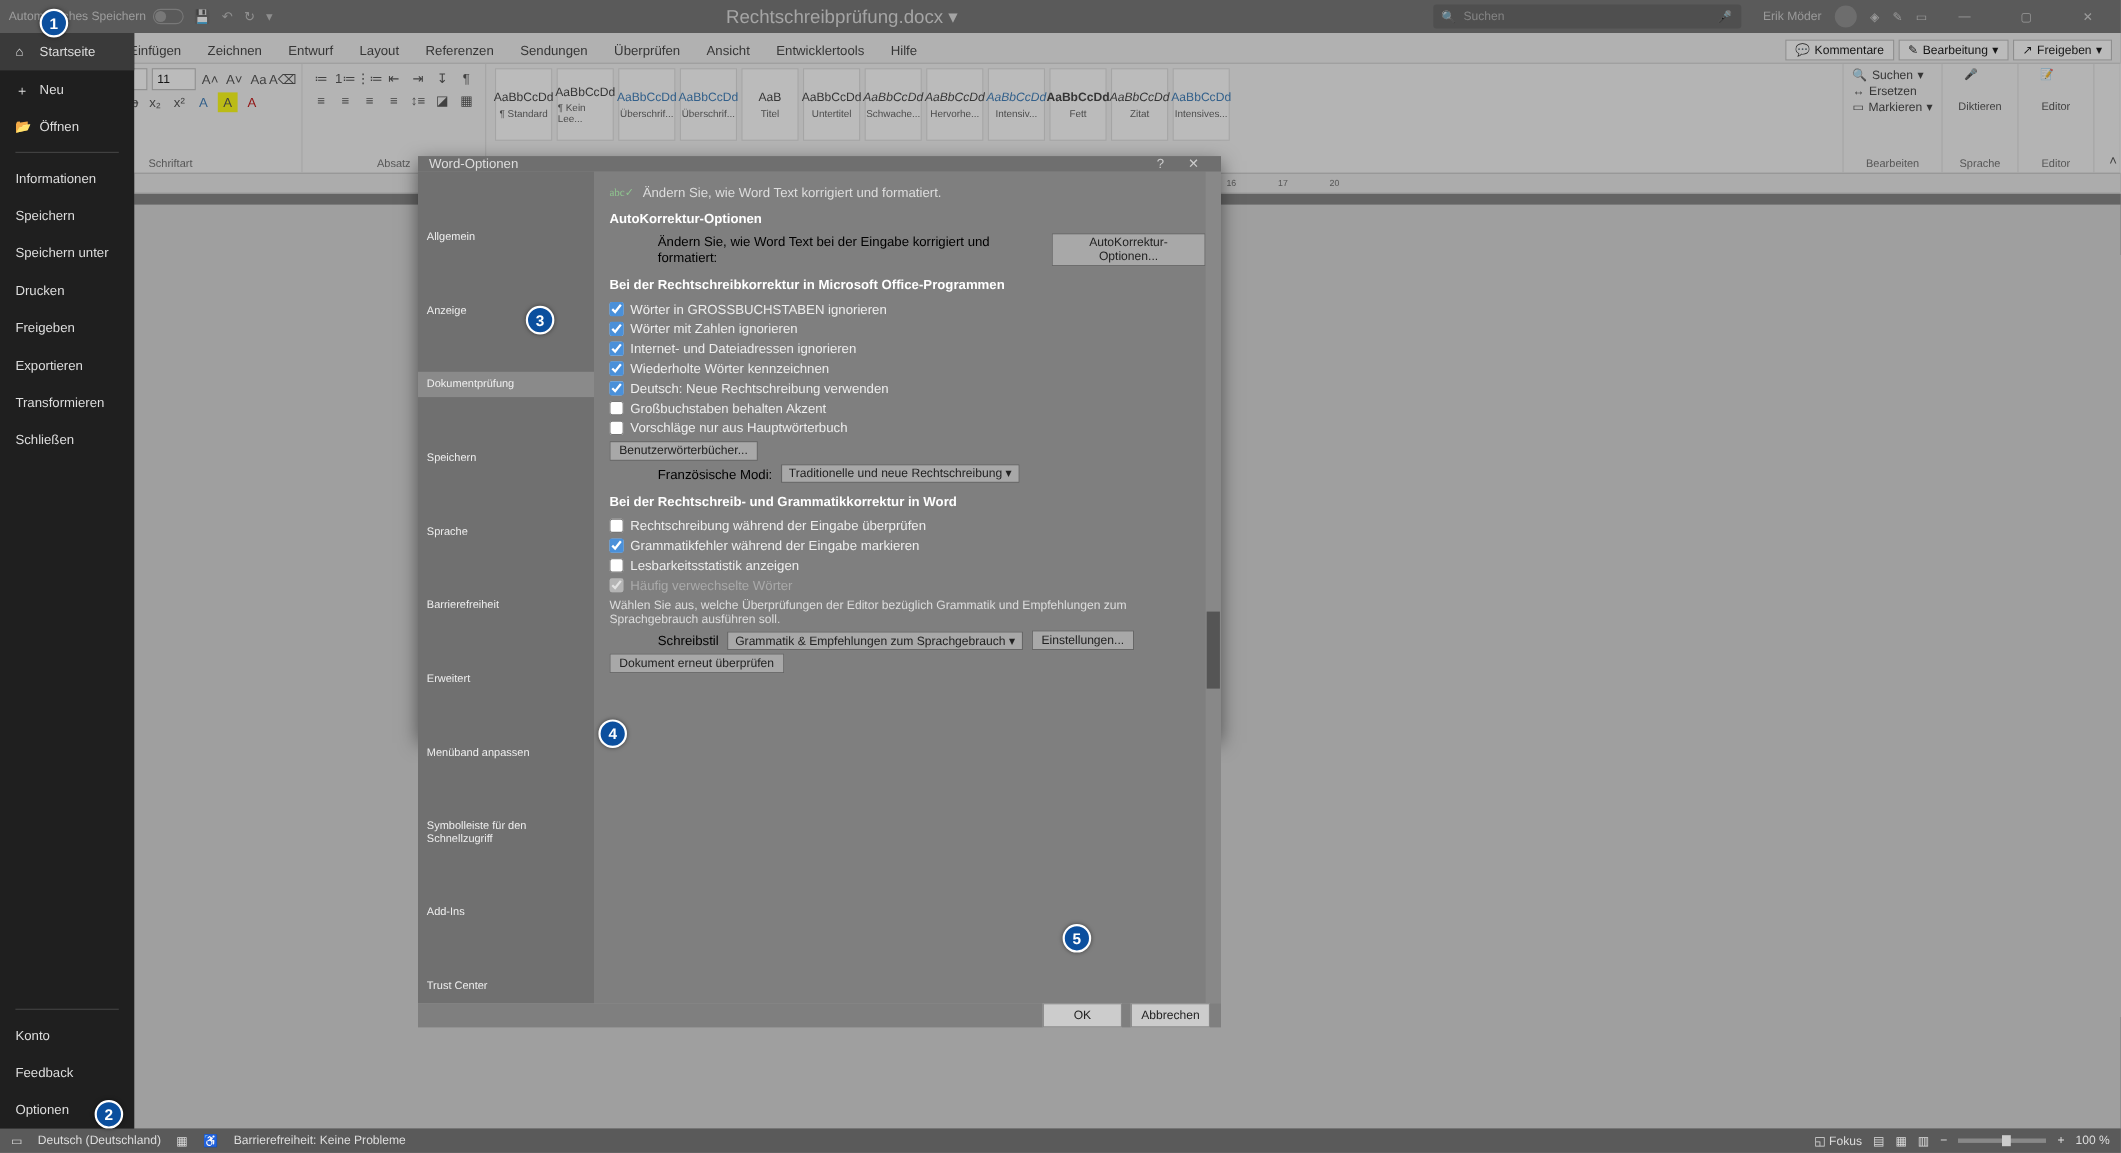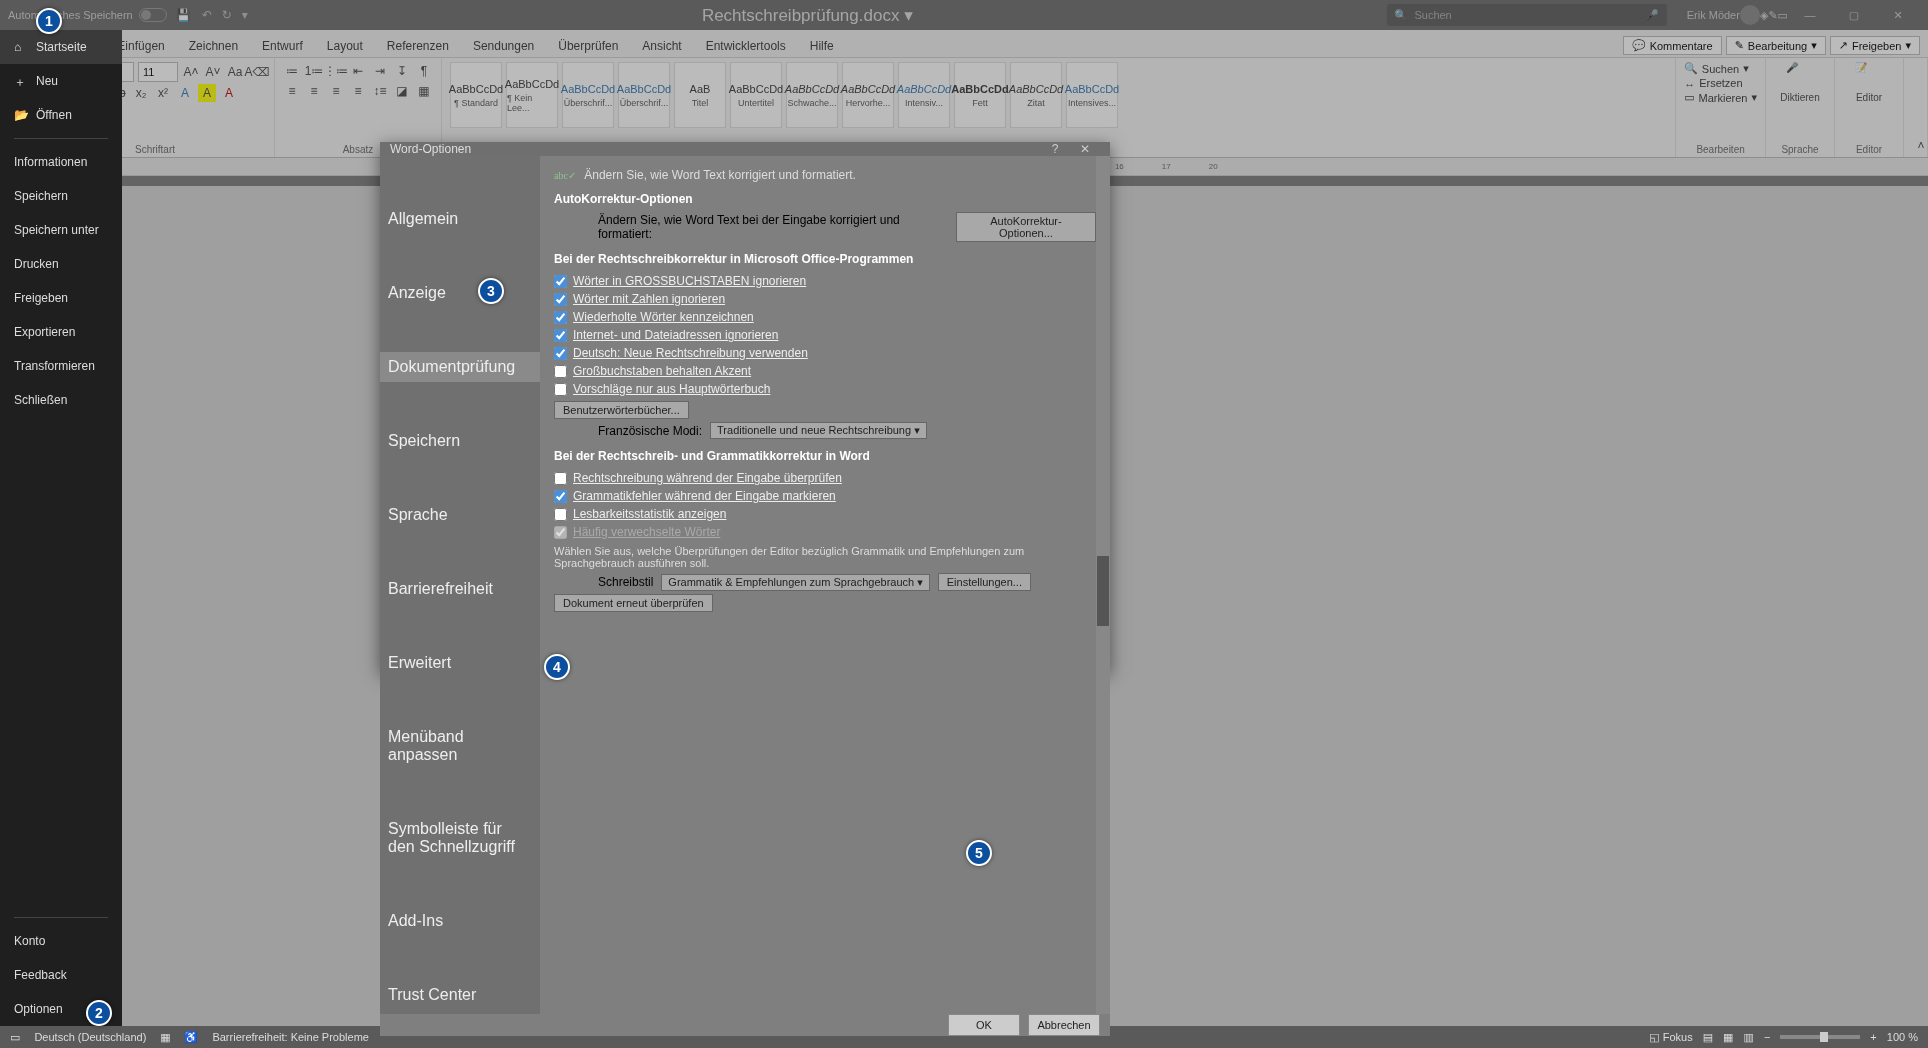--- a/index.html
+++ b/index.html
@@ -6,21 +6,21 @@
 body { background: #7a7a7a; width: 1928px; height: 1048px; position: relative; overflow: hidden; font-size: 12px; }
 
 
 .titlebar { height: 30px; background: #6a6a6a; display: flex; align-items: center; color: #d0d0d0; padding: 0 8px; }
 .titlebar .autosave { display: flex; align-items: center; gap: 6px; font-size: 11px; }
 .titlebar .toggle { width: 28px; height: 14px; border: 1px solid #999; border-radius: 8px; position: relative; }
 .titlebar .toggle::after { content: ""; width: 10px; height: 10px; background: #999; border-radius: 50%; position: absolute; left: 1px; top: 1px; }
 .titlebar .qat { display: flex; gap: 10px; margin-left: 10px; color: #bbb; }
 .titlebar .doctitle { margin-left: auto; margin-right: auto; font-size: 17px; color: #ddd; }
 .titlebar .search { width: 280px; height: 22px; background: #5a5a5a; border-radius: 3px; display: flex; align-items: center; padding: 0 8px; color: #aaa; font-size: 11px; gap: 6px; margin: 0 20px; }
-.titlebar .right { display: flex; align-items: center; color: #ccc; font-size: 11px; }
+.titlebar .right { display: flex; align-items: center; gap: 12px; color: #ccc; font-size: 11px; }
 .titlebar .avatar { width: 20px; height: 20px; background: #888; border-radius: 50%; }
 .winbtn { width: 44px; height: 28px; display: flex; align-items: center; justify-content: center; color: #ccc; }
 
 
 .ribbon-tabs { height: 28px; background: #f0f0f0; display: flex; align-items: flex-end; padding: 0 2px; border-bottom: 1px solid #ccc; }
 .ribbon-tabs .tab { padding: 4px 12px; font-size: 12px; color: #333; cursor: pointer; }
 .ribbon-tabs .tab.active { border-bottom: 3px solid #333; font-weight: 600; }
 .ribbon-tabs .right-tabs { margin-left: auto; display: flex; gap: 4px; padding-right: 6px; padding-bottom: 2px; }
 .ribbon-tabs .btn { background: #fff; border: 1px solid #bbb; padding: 2px 8px; font-size: 11px; display: flex; align-items: center; gap: 4px; }
 
@@ -57,27 +57,27 @@
 .doc-surface { position: absolute; left: 122px; right: 0; top: 186px; bottom: 22px; background: #9f9f9f; }
 .page { position: absolute; left: 320px; top: 500px; width: 610px; height: 150px; background: #fff; box-shadow: 0 2px 6px rgba(0,0,0,0.3); }
 
 
 .dialog { position: absolute; left: 380px; top: 142px; width: 730px; height: 530px; background: #7f7f7f; z-index: 20; box-shadow: 0 4px 16px rgba(0,0,0,0.5); display: flex; flex-direction: column; }
 .dialog .titlebar2 { height: 28px; background: #6f6f6f; color: #ddd; display: flex; align-items: center; padding: 0 10px; font-size: 12px; }
 .dialog .titlebar2 .spacer { flex: 1; }
 .dialog .titlebar2 .dlgbtn { width: 30px; text-align: center; color: #ccc; }
 .dialog .body { flex: 1; display: flex; background: #7f7f7f; }
 .dialog .nav { width: 160px; background: #707070; padding: 4px 0; }
-.dialog .nav .nitem { padding: 6px 8px; font-size: 16px; color: #eee; cursor: pointer; margin-top: 44px; }
+.dialog .nav .nitem { padding: 6px 8px; font-size: 10px; color: #eee; cursor: pointer; margin-top: 44px; }
 .dialog .nav .nitem.sel { background: #8a8a8a; }
 .dialog .content { flex: 1; padding: 12px 14px; color: #eee; font-size: 12px; overflow: hidden; position: relative; }
 .dialog .content h4 { font-size: 12px; font-weight: 600; margin: 10px 0 6px; color: #fff; }
 .dialog .content .lead { display: flex; align-items: center; gap: 8px; color: #ddd; font-size: 12px; margin-bottom: 6px; }
 .dialog .content .lead .abc { color: #8fc48f; font-family: serif; font-size: 10px; }
-.dialog .content .cbx { display: flex; align-items: center; gap: 6px; padding: 2px 0; color: #eee; text-decoration: underline; }
+.dialog .content .cbx { display: flex; gap: 6px; padding: 2px 0; color: #eee; }
 .dialog .content .cbx input { accent-color: #4a90d9; }
 .dialog .content .cbx.dim-txt { color: #aaa; }
 .dialog .content .btn2 { background: #a8a8a8; border: 1px solid #666; padding: 2px 8px; color: #222; font-size: 11px; }
 .dialog .content .sel { background: #a8a8a8; border: 1px solid #666; padding: 1px 6px; font-size: 11px; color: #222; }
 .dialog .content .fldrow { display: flex; align-items: center; gap: 8px; margin: 3px 0; }
 .dialog .content .fldrow .lbl { color: #000000; margin-left: 44px; }
 .dialog .scroll { position: absolute; right: 0; top: 0; bottom: 0; width: 14px; background: #888; }
 .dialog .scroll .thumb { position: absolute; right: 1px; width: 12px; background: #555; }
 .dialog .footer { height: 36px; display: flex; align-items: center; justify-content: flex-end; gap: 8px; padding: 0 10px; background: #7f7f7f; }
 .dialog .footer .fbtn { width: 72px; height: 22px; background: #ccc; border: 1px solid #888; font-size: 11px; display: flex; align-items: center; justify-content: center; color: #222; }
@@ -367,22 +367,22 @@
       <h4>AutoKorrektur-Optionen</h4>
       <div class="fldrow">
         <span class="lbl">Ändern Sie, wie Word Text bei der Eingabe korrigiert und formatiert:</span>
         <button class="btn2">AutoKorrektur-Optionen...</button>
       </div>
 
       <h4>Bei der Rechtschreibkorrektur in Microsoft Office-Programmen</h4>
       <div id="s2-checks">
           <label class="cbx"><input type="checkbox" checked="" style="">Wörter in GROSSBUCHSTABEN ignorieren</label>
           <label class="cbx"><input type="checkbox" checked="" style="">Wörter mit Zahlen ignorieren</label>
+          <label class="cbx"><input type="checkbox" checked="" style="">Internet- und Dateiadressen ignorieren</label>
           <label class="cbx"><input type="checkbox" checked="" style="">Wiederholte Wörter kennzeichnen</label>
-          <label class="cbx"><input type="checkbox" checked="" style="">Internet- und Dateiadressen ignorieren</label>
           <label class="cbx"><input type="checkbox" checked="" style="">Deutsch: Neue Rechtschreibung verwenden</label>
           <label class="cbx"><input type="checkbox" style="">Großbuchstaben behalten Akzent</label>
           <label class="cbx"><input type="checkbox" style="">Vorschläge nur aus Hauptwörterbuch</label>
         </div>
       <div class="fldrow">
           <button class="btn2">Benutzerwörterbücher...</button>
         </div>
       <div class="fldrow">
           <span class="lbl">Französische Modi:</span>
           <span class="sel"><span>Traditionelle und neue Rechtschreibung</span> ▾</span>

